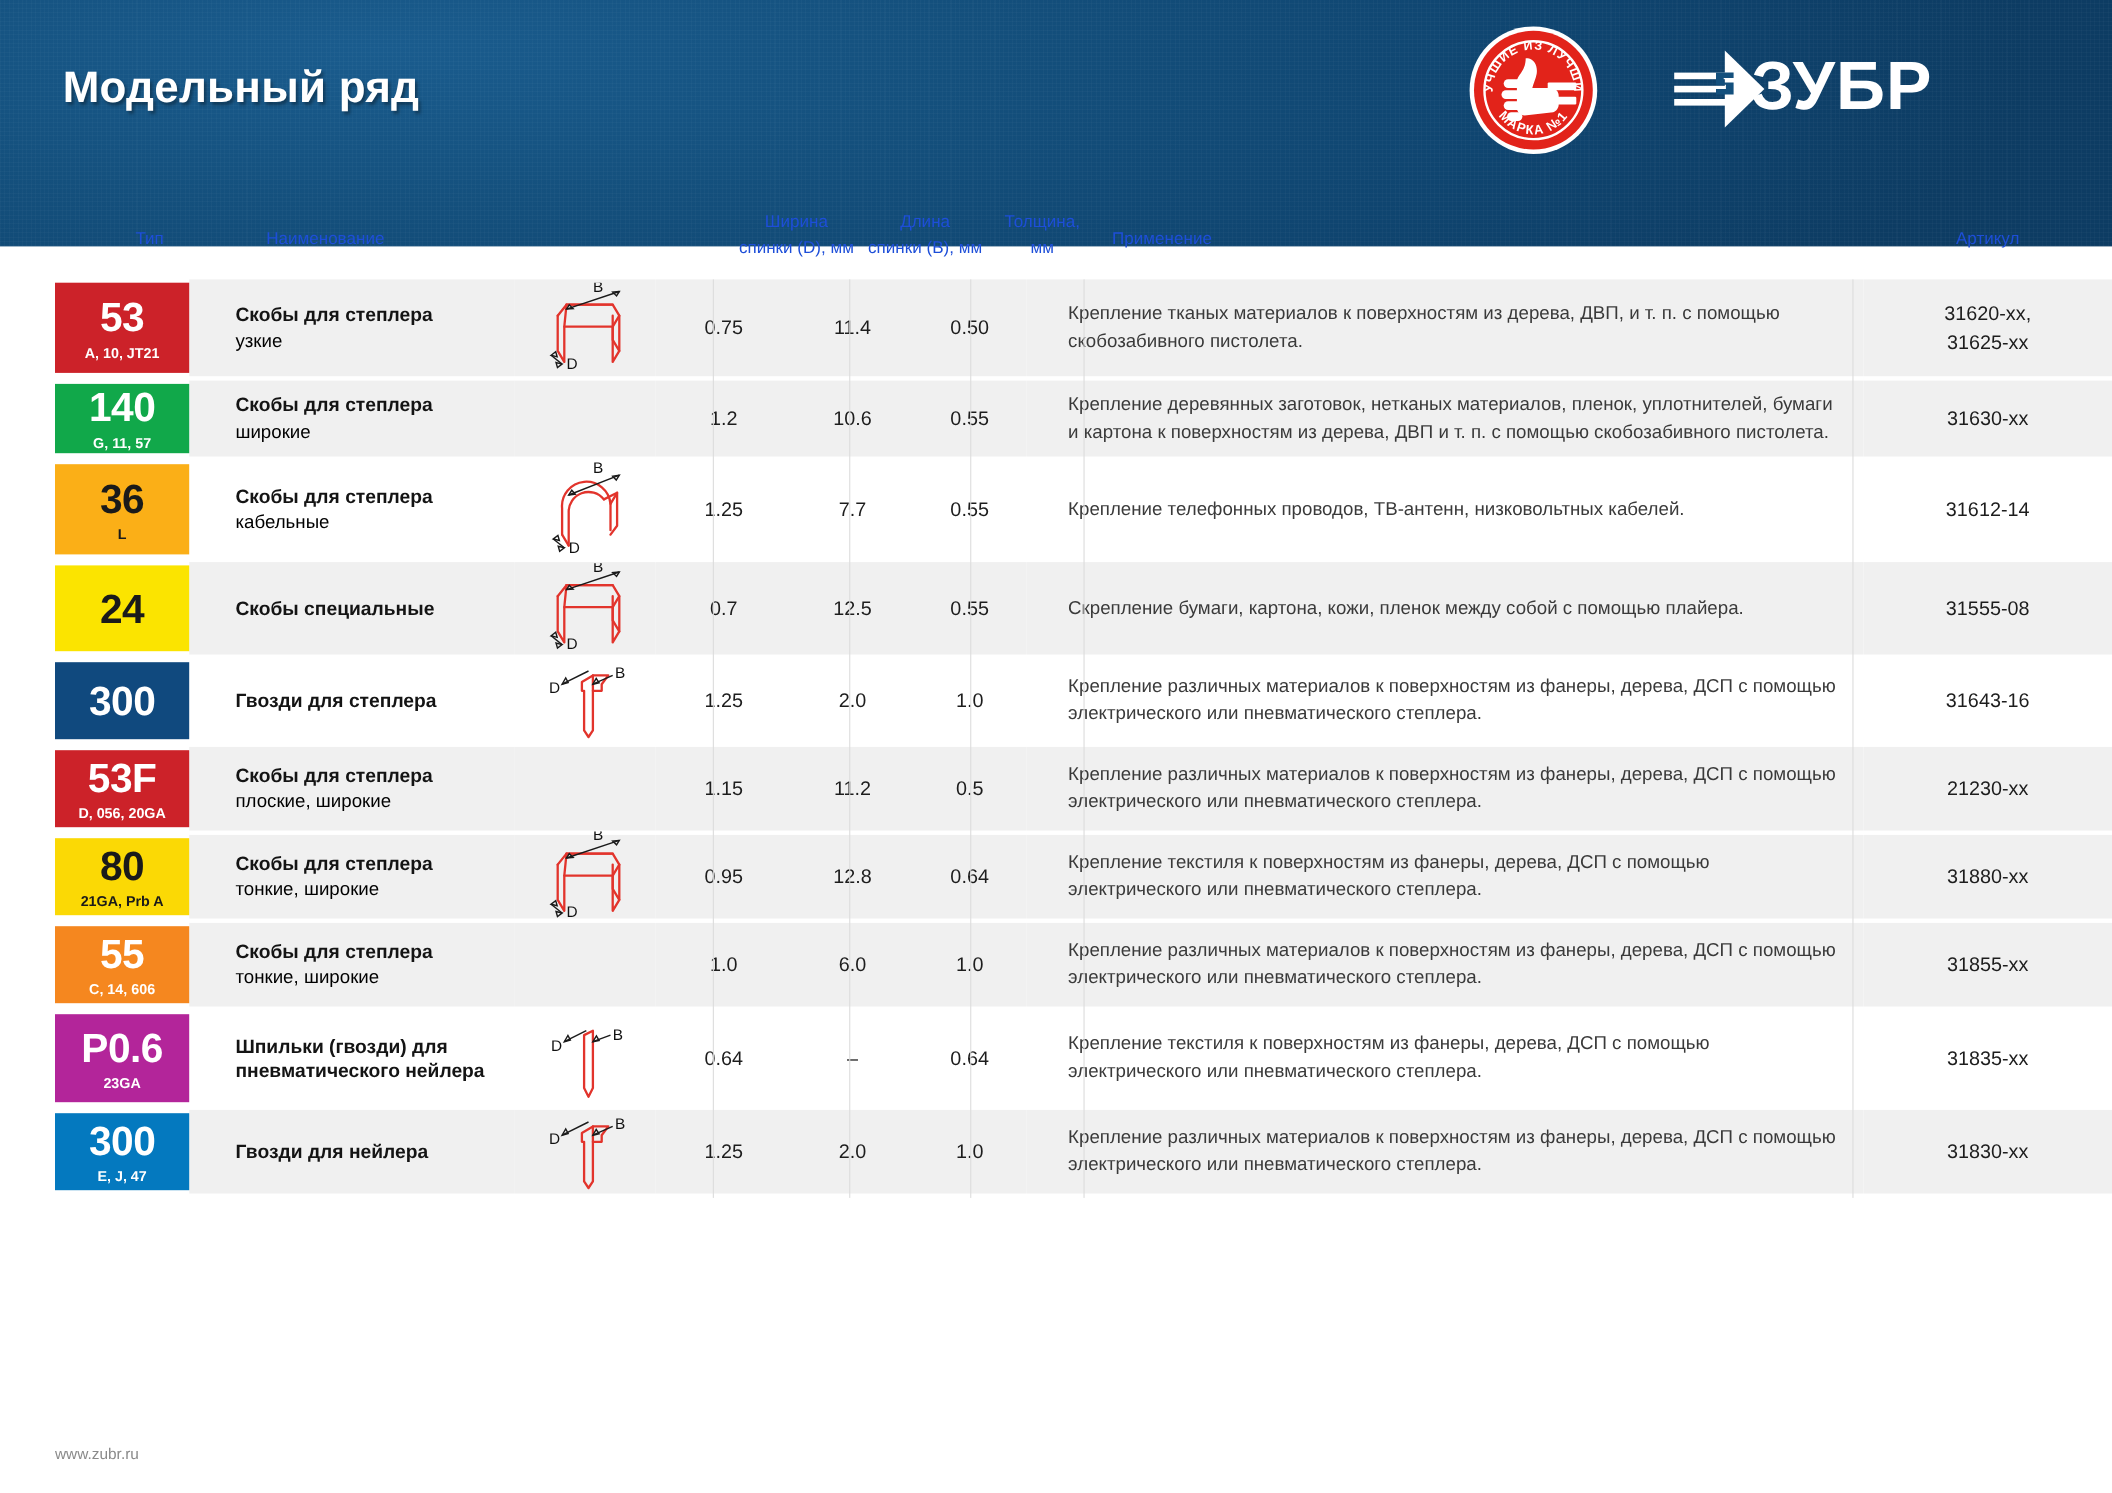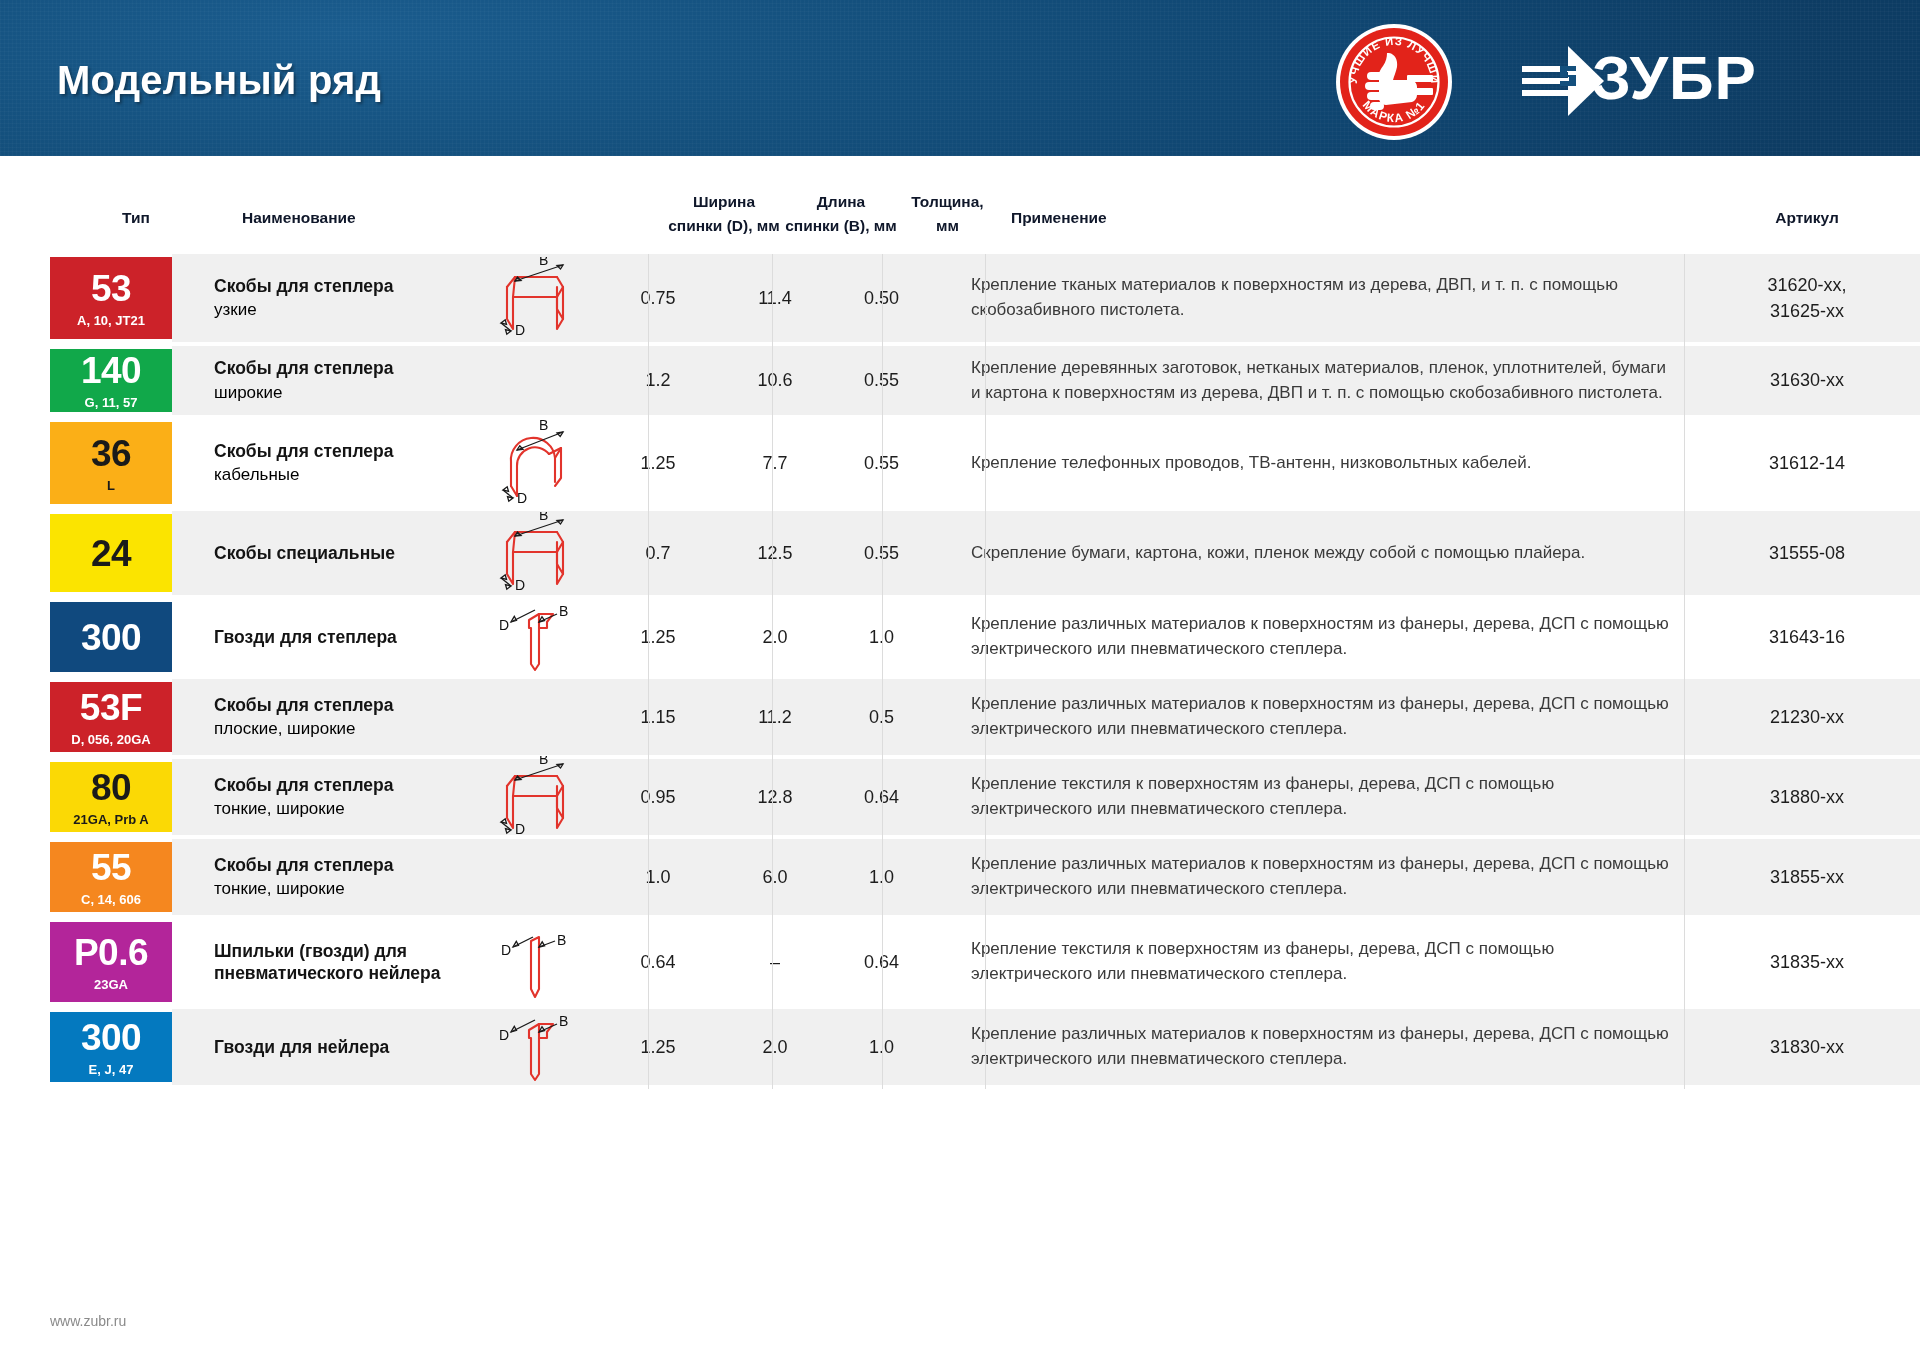--- a/index.html
+++ b/index.html
@@ -8,21 +8,21 @@
     width: 1920px; height: 1357px;
     background: #ffffff;
     font-family: "Liberation Sans", sans-serif;
     overflow: hidden;
   }
   .page { position: relative; width: 1920px; height: 1357px; background:#fff; }
 
   
   .header {
     position: relative;
-    width: 1920px; height: 156px;
+    width: 1920px; height: 224px;
     background:
       radial-gradient(ellipse 1500px 400px at 18% 20%, #1a5c8e 0%, #14507d 35%, #0f4570 70%, #0d3c63 100%);
     overflow: hidden;
   }
   .header::after{
     content:"";
     position:absolute; inset:0;
     background-image:
       repeating-linear-gradient(0deg, rgba(255,255,255,.025) 0 1px, transparent 1px 4px),
       repeating-linear-gradient(90deg, rgba(255,255,255,.025) 0 1px, transparent 1px 4px);
@@ -44,21 +44,21 @@
   .zubr-logo { position:absolute; left:1520px; top:40px; height:80px; z-index:3; display:flex; align-items:center; }
   .zubr-mark { width:72px; height:72px; position:relative; }
   .zubr-word { font-size:0; line-height:0; }
 
   
   .table { position:absolute; left:0; top:182px; width:1920px; }
 
   .thead { position:relative; height:72px; }
   .th {
     position:absolute;
-    font-size:15.5px; font-weight:700; color:#0f172a;
+    font-size:15.5px; font-weight:400; color:#1d4ed8;
     line-height:1.35;
   }
   .th.center { text-align:center; }
 
   .rows { position:relative; margin-top:0; }
 
   .row { position:relative; display:flex; align-items:stretch; width:1920px; }
 
   
   .c-type { width:172px; flex:0 0 172px; position:relative; padding-left:50px; }

